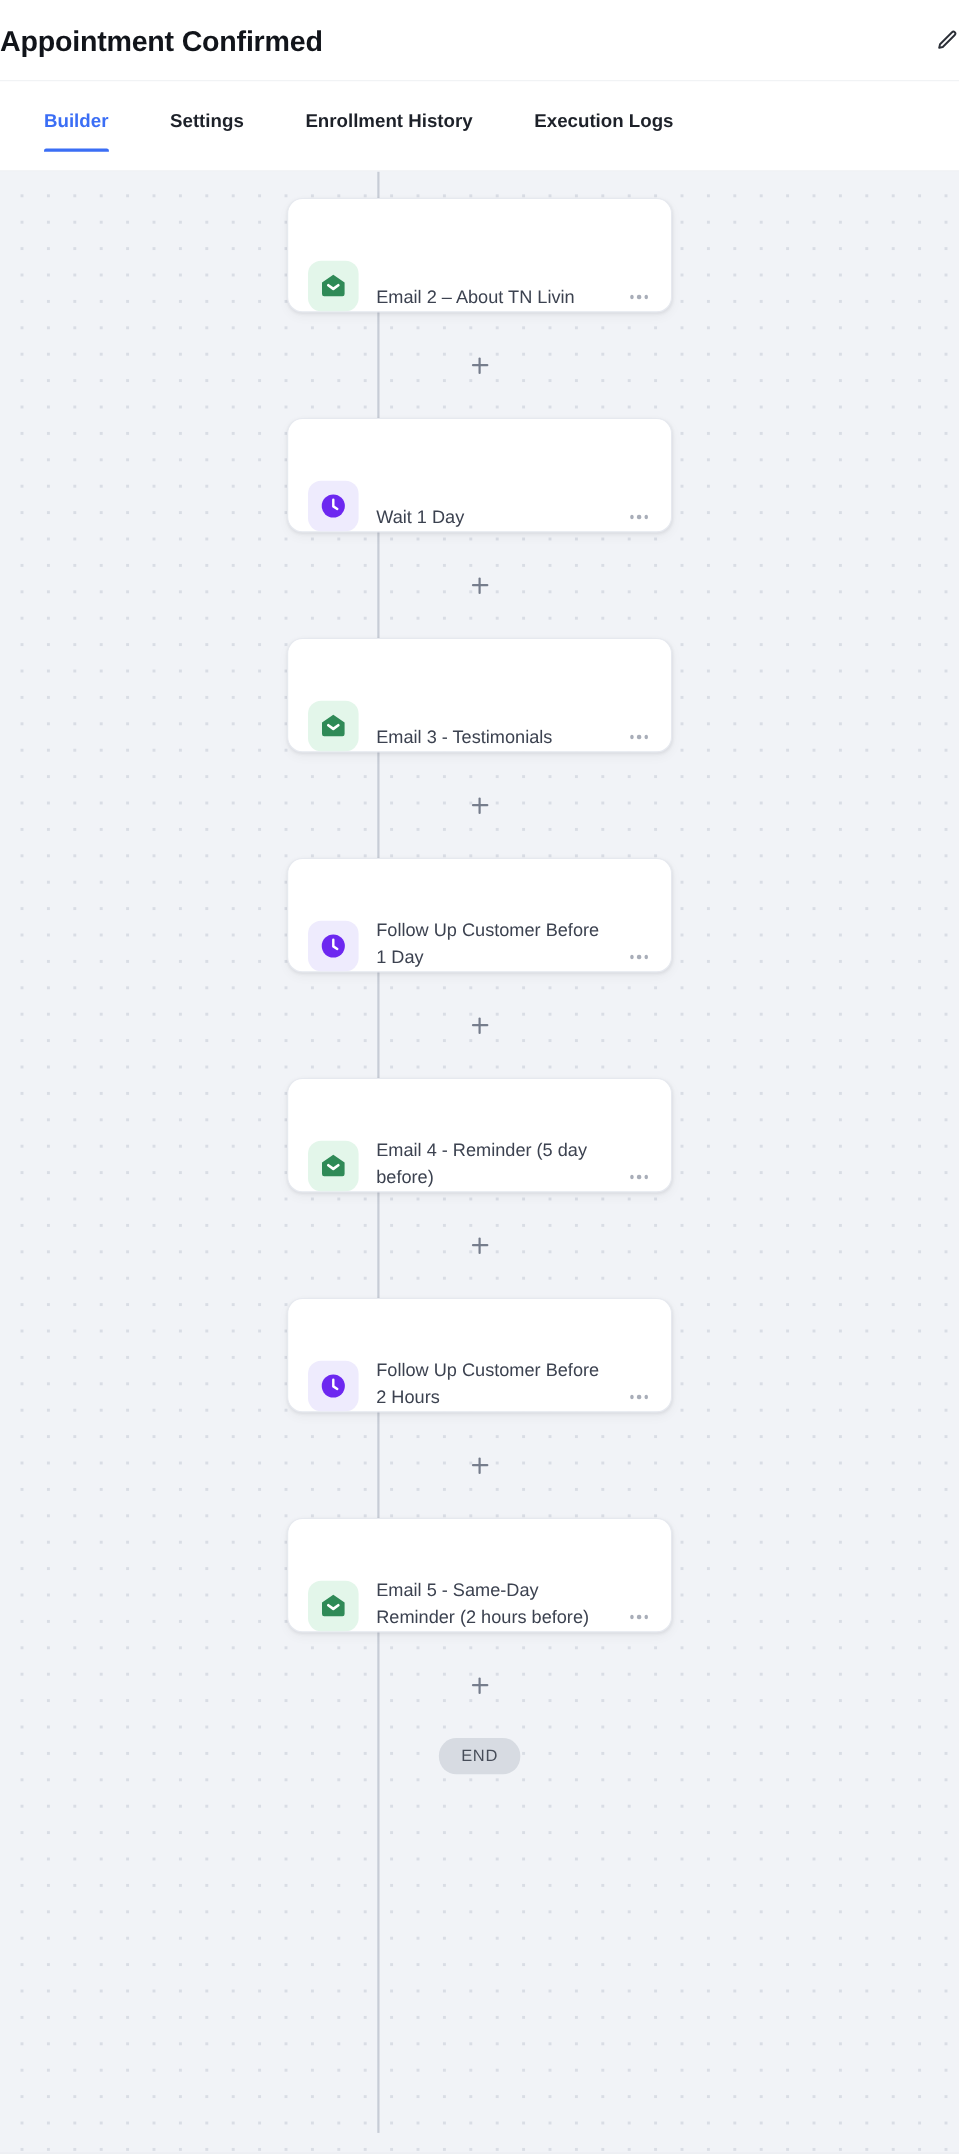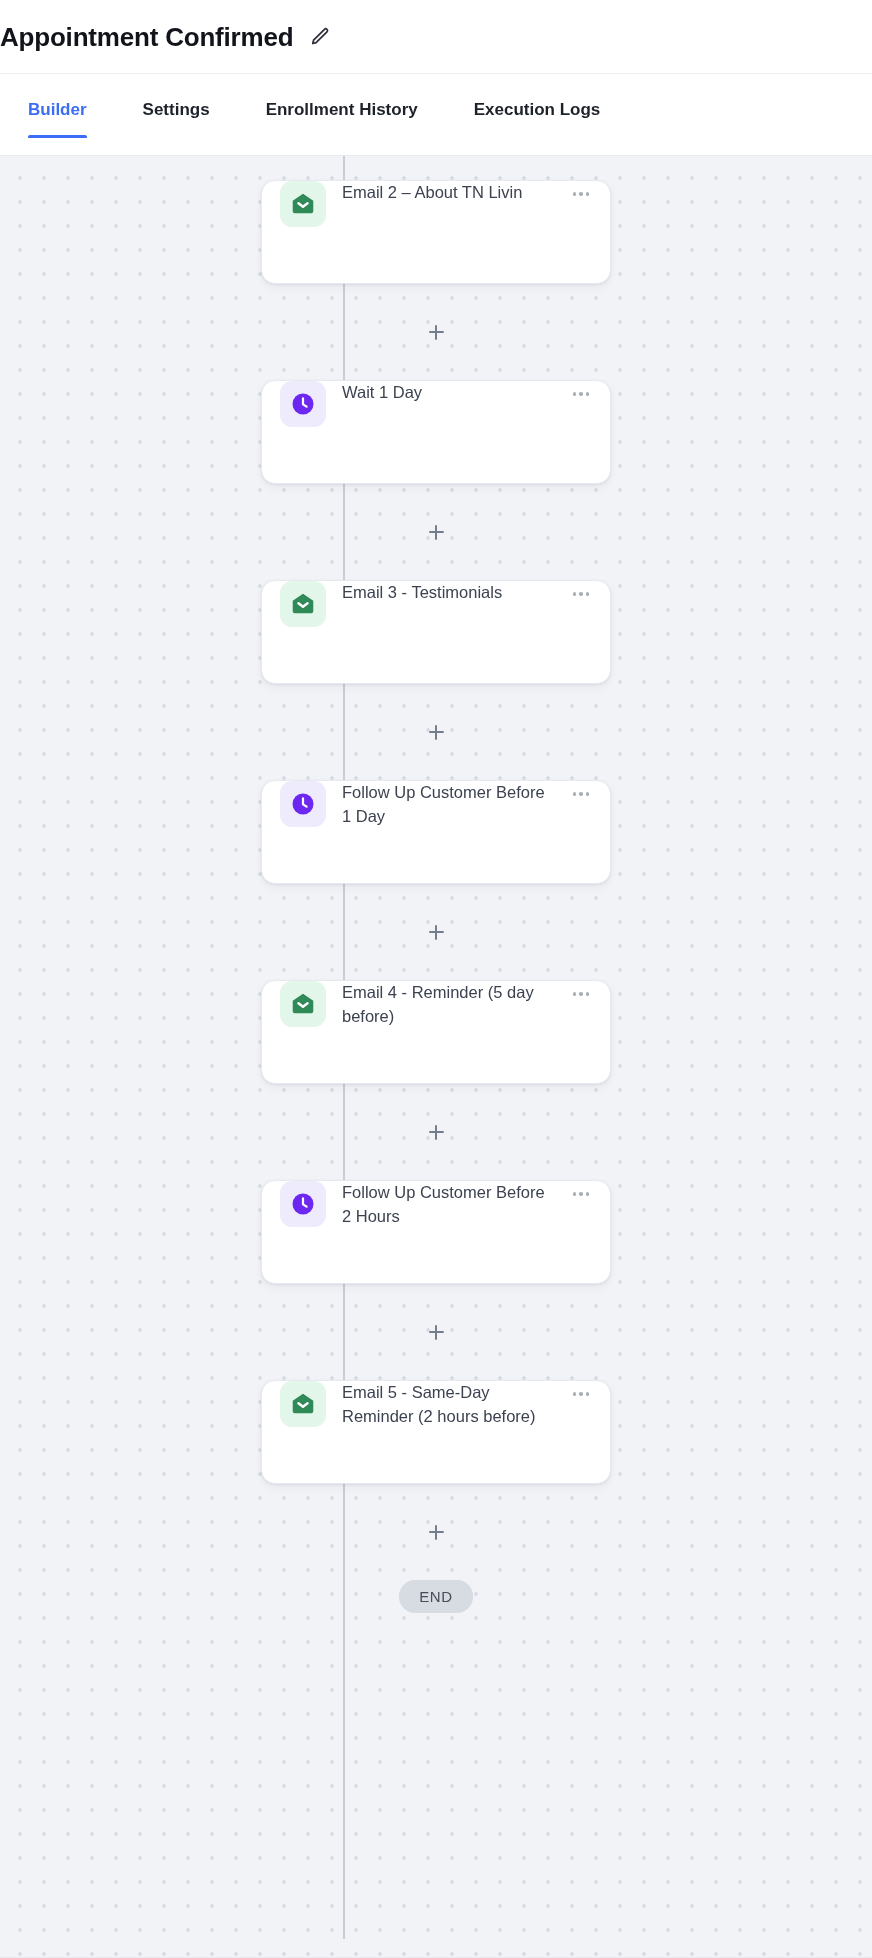--- a/index.html
+++ b/index.html
@@ -21,21 +21,21 @@
     background: #ffffff;
   }
 
   
   .header {
     height: 74px;
     flex: 0 0 74px;
     background: #ffffff;
     display: flex;
     align-items: center;
-    justify-content: flex-start;
+    justify-content: space-between;
     gap: 16px;
     border-bottom: 1px solid #eceef1;
   }
   .header-title {
     font-size: 26px;
     font-weight: 700;
     color: #11141a;
     letter-spacing: -0.2px;
     line-height: 1;
   }
@@ -47,21 +47,21 @@
     color: #2c3038;
   }
 
   
   .tabbar {
     height: 82px;
     flex: 0 0 82px;
     background: #ffffff;
     display: flex;
     align-items: flex-start;
-    padding-left: 28px;
+    padding-left: 40px;
     padding-top: 18px;
     gap: 0;
     border-bottom: 1px solid #e7e9ee;
     position: relative;
   }
   .tab {
     position: relative;
     font-size: 17px;
     font-weight: 700;
     color: #1d2129;
@@ -121,21 +121,21 @@
   
   .node {
     position: relative;
     width: 350px;
     min-height: 104px;
     background: #ffffff;
     border: 1px solid #e6e9ef;
     border-radius: 14px;
     box-shadow: 0 1px 3px rgba(17,20,26,0.07), 0 4px 10px rgba(17,20,26,0.04);
     display: flex;
-    align-items: flex-start;
+    align-items: flex-end;
     padding: 0 16px 0 18px;
     gap: 16px;
     cursor: pointer;
   }
 
   .node-icon {
     flex: 0 0 46px;
     width: 46px;
     height: 46px;
     border-radius: 12px;

